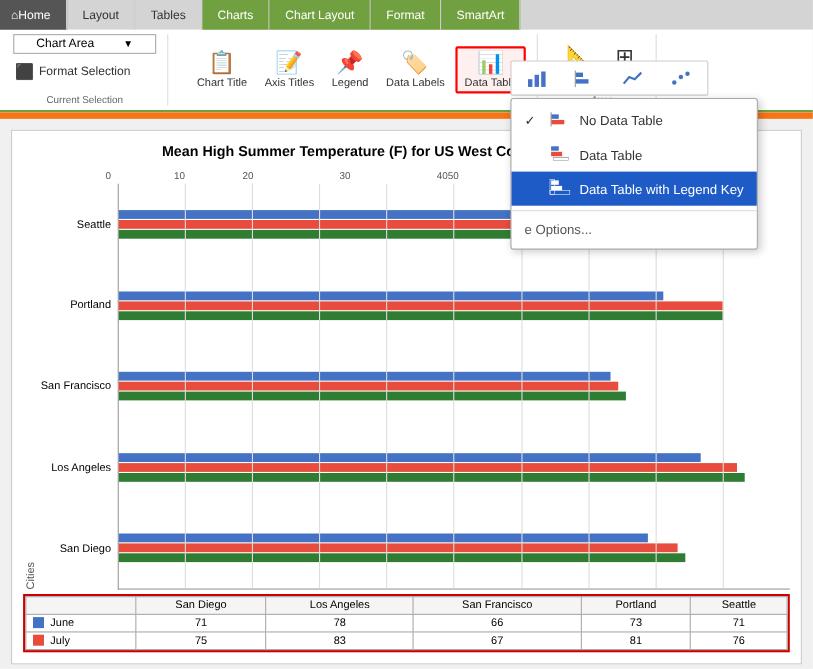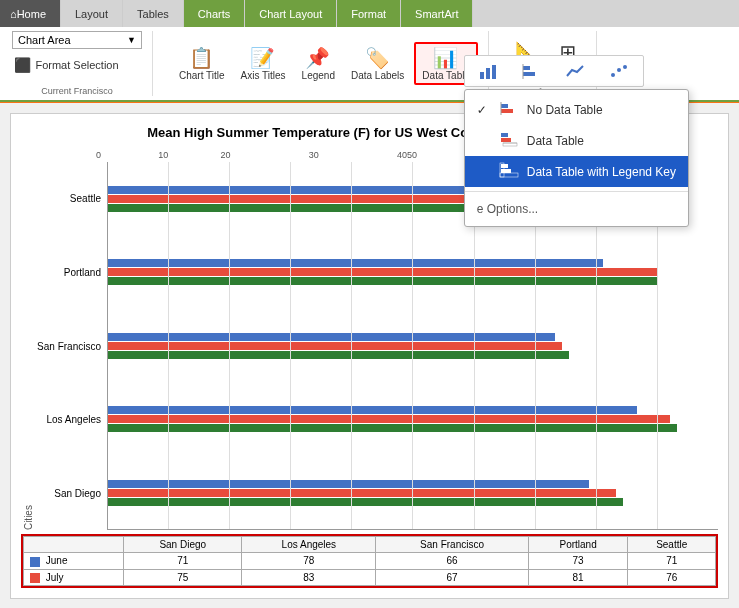--- a/index.html
+++ b/index.html
@@ -1,35 +1,35 @@
 <!DOCTYPE html>
 <html><head>
   <meta charset="utf-8">
   <style>
     * { box-sizing: border-box; margin: 0; padding: 0; }
     body { font-family: 'Segoe UI', Arial, sans-serif; font-size: 11px; background: #f0f0f0; width: 739px; height: 608px; overflow: hidden; }
 
     
-    .ribbon { background: #e8e8e8; border-bottom: 1px solid #f97316; }
+    .ribbon { background: #e8e8e8; border-bottom: 6px solid #f97316; }
     .ribbon-tabs { display: flex; background: #d4d4d4; height: 27px; }
     .ribbon-tab { padding: 5px 14px; font-size: 11px; cursor: pointer; display: flex; align-items: center; border-right: 1px solid #ccc; color: #333; }
     .ribbon-tab.home { background: #555; color: white; padding-left: 10px; }
     .ribbon-tab.home::before { content: "⌂ "; }
     .ribbon-tab.charts-tab { background: #70a040; color: white; text-align: center; }
     .ribbon-tab.chartlayout-tab { background: #70a040; color: white; }
     .ribbon-tab.format-tab { background: #70a040; color: white; }
     .ribbon-tab.smartart-tab { background: #70a040; color: white; }
 
     .ribbon-body { background: white; display: flex; padding: 4px 8px; gap: 16px; height: 75px; align-items: stretch; border-bottom: 2px solid #70a040; }
     .ribbon-group { display: flex; flex-direction: column; border-right: 1px solid #ddd; padding-right: 10px; padding-left: 4px; }
     .ribbon-group-label { font-size: 9px; color: #666; text-align: center; margin-top: auto; padding-top: 2px; }
     .ribbon-group-content { display: flex; gap: 4px; align-items: center; flex: 1; }
 
     .current-selection-group { min-width: 120px; }
-    .cs-dropdown { display: flex; align-items: center; border: 1px solid #aaa; background: white; padding: 2px 5px; font-size: 11px; width: 130px; cursor: pointer; margin-bottom: 4px; }
+    .cs-dropdown { display: flex; align-items: center; border: 1px solid #aaa; background: white; padding: 2px 20px; font-size: 11px; width: 130px; cursor: pointer; margin-bottom: 4px; }
     .cs-dropdown span { flex: 1; }
     .cs-dropdown::after { content: "▼"; font-size: 9px; }
     .cs-format-btn { display: flex; align-items: center; gap: 4px; font-size: 11px; cursor: pointer; color: #333; padding: 2px; }
 
     .labels-group { min-width: 240px; }
     .axes-group { min-width: 80px; }
 
     .ribbon-btn { display: flex; flex-direction: column; align-items: center; padding: 2px 6px; cursor: pointer; border-radius: 2px; font-size: 10px; color: #333; min-width: 36px; }
     .ribbon-btn .icon { font-size: 20px; line-height: 1.2; }
     .ribbon-btn.highlighted { border: 2px solid red; background: #fff0f0; }
@@ -82,21 +82,21 @@
     <div class="ribbon-group current-selection-group">
       <div class="ribbon-group-content" style="flex-direction:column; align-items:flex-start; gap:2px;">
         <div class="cs-dropdown">
           <span>Chart Area</span>
         </div>
         <div class="cs-format-btn">
           <span style="font-size:14px;">⬛</span>
           <span>Format Selection</span>
         </div>
       </div>
-      <div class="ribbon-group-label">Current Francisco</div>
+      <div class="ribbon-group-label">Current Selection</div>
     </div>
 
     <div class="ribbon-group labels-group">
       <div class="ribbon-group-content">
         <div class="ribbon-btn">
           <span class="icon">📋</span>
           <span>Chart Title</span>
         </div>
         <div class="ribbon-btn">
           <span class="icon">📝</span>

